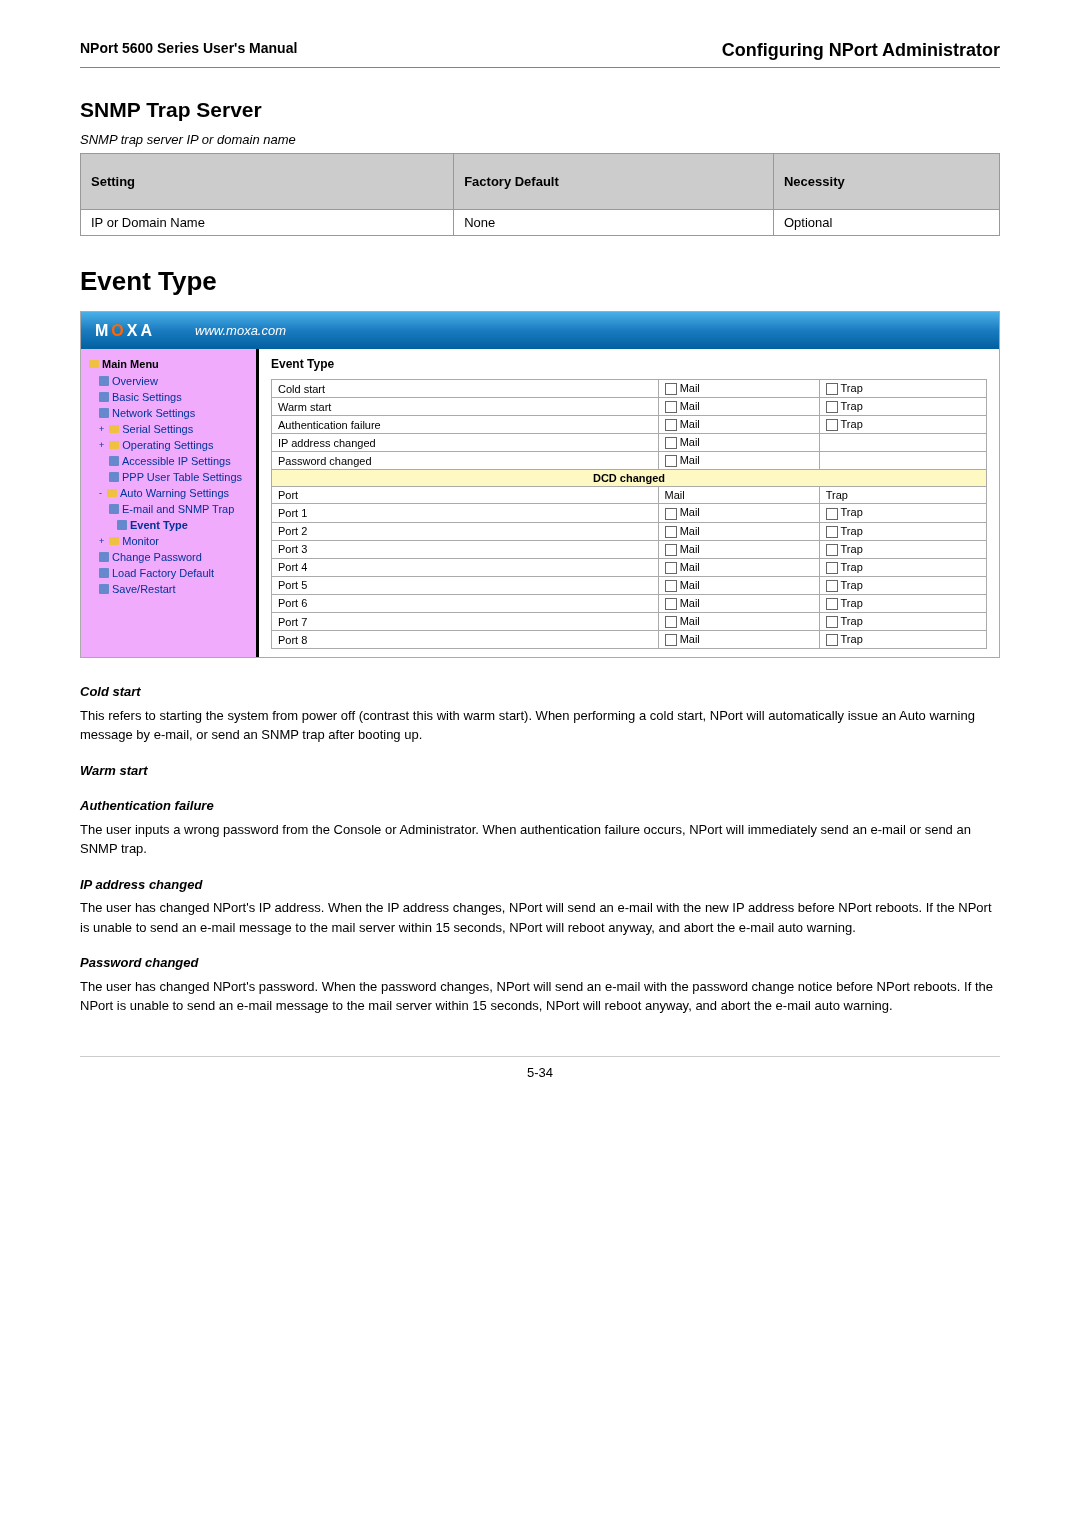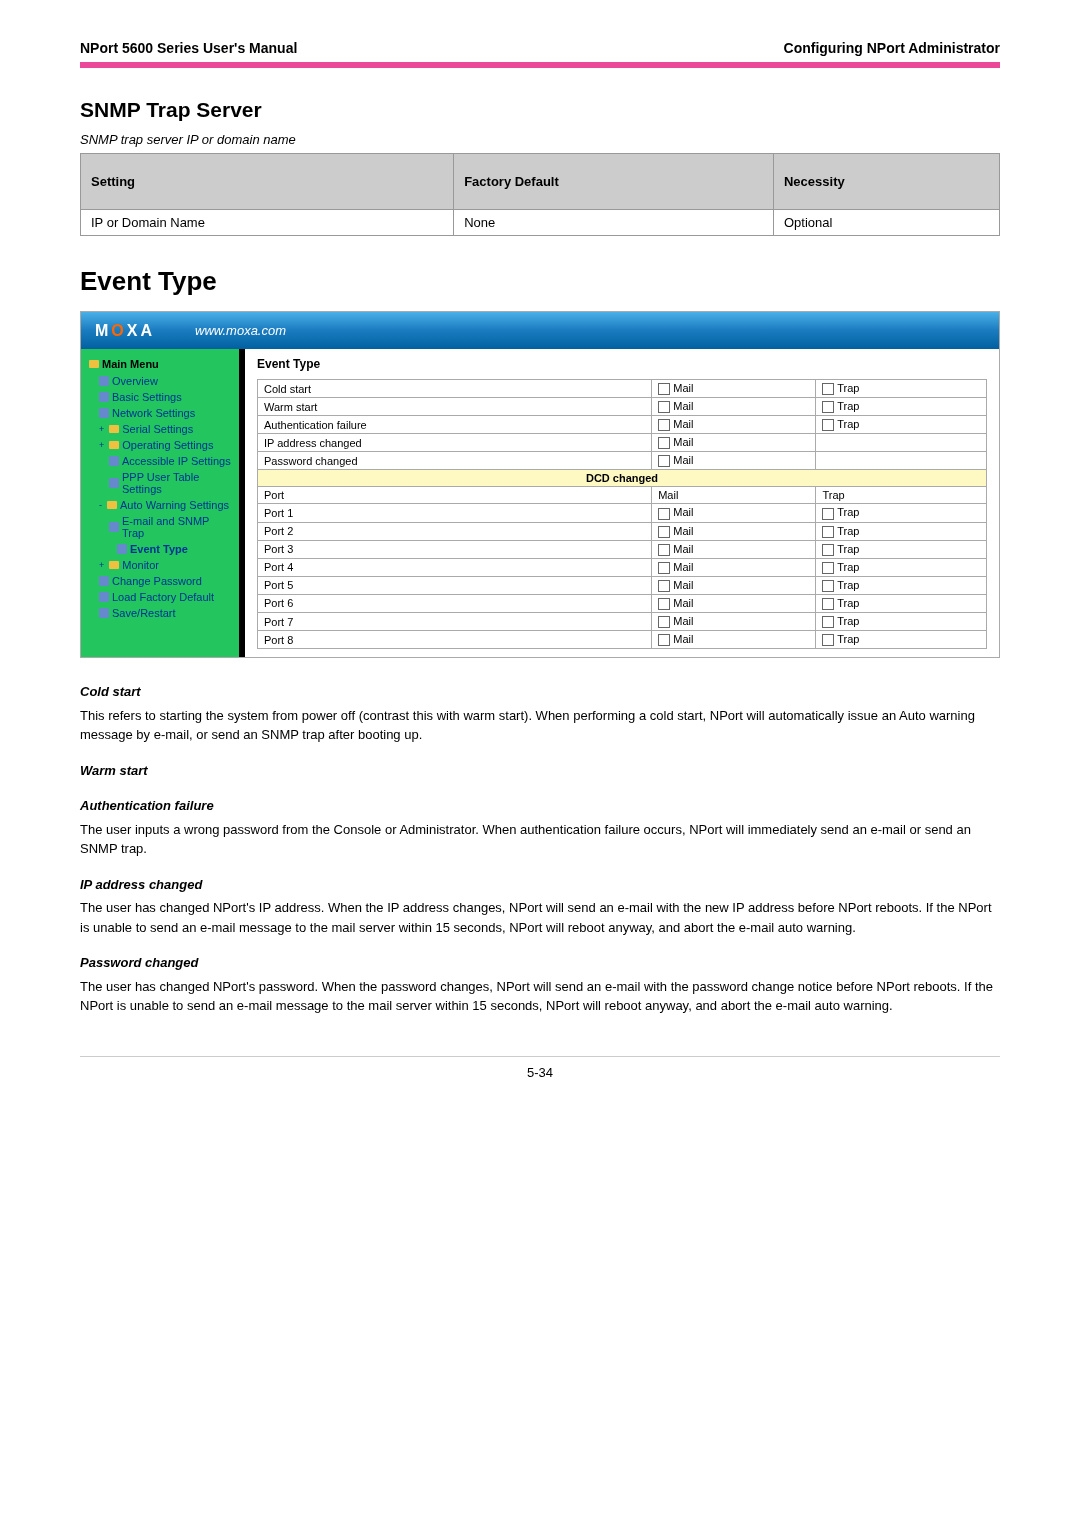--- a/index.html
+++ b/index.html
@@ -10,25 +10,25 @@
       color: #000;
       width: 1080px;
       min-height: 1527px;
       padding: 40px 80px;
     }
 
     .page-header {
       display: flex;
       justify-content: space-between;
       margin-bottom: 30px;
-      border-bottom: 6px solid #ec4899;
+      border-bottom: 1px solid #ec4899;
       padding-bottom: 6px;
     }
     .page-header-left { font-weight: bold; font-size: 14px; }
-    .page-header-right { font-weight: bold; font-size: 14px; }
+    .page-header-right { font-weight: bold; font-size: 18px; }
 
     .section-title {
       font-size: 21px;
       font-weight: bold;
       margin-bottom: 10px;
     }
 
     .subtitle-italic {
       font-style: italic;
       font-size: 13px;
@@ -91,23 +91,23 @@
       font-size: 13px;
       font-style: italic;
       margin-left: 20px;
     }
 
     .moxa-body {
       display: flex;
     }
 
     .moxa-sidebar {
-      width: 164px;
-      background: #22c55e;
-      border-right: 6px solid #000000;
+      width: 178px;
+      background: #f0abfc;
+      border-right: 3px solid #000000;
       padding: 6px 4px;
       font-size: 11px;
     }
 
     .moxa-sidebar .menu-item {
       padding: 2px 4px;
       cursor: pointer;
       color: #003399;
       display: flex;
       align-items: center;

